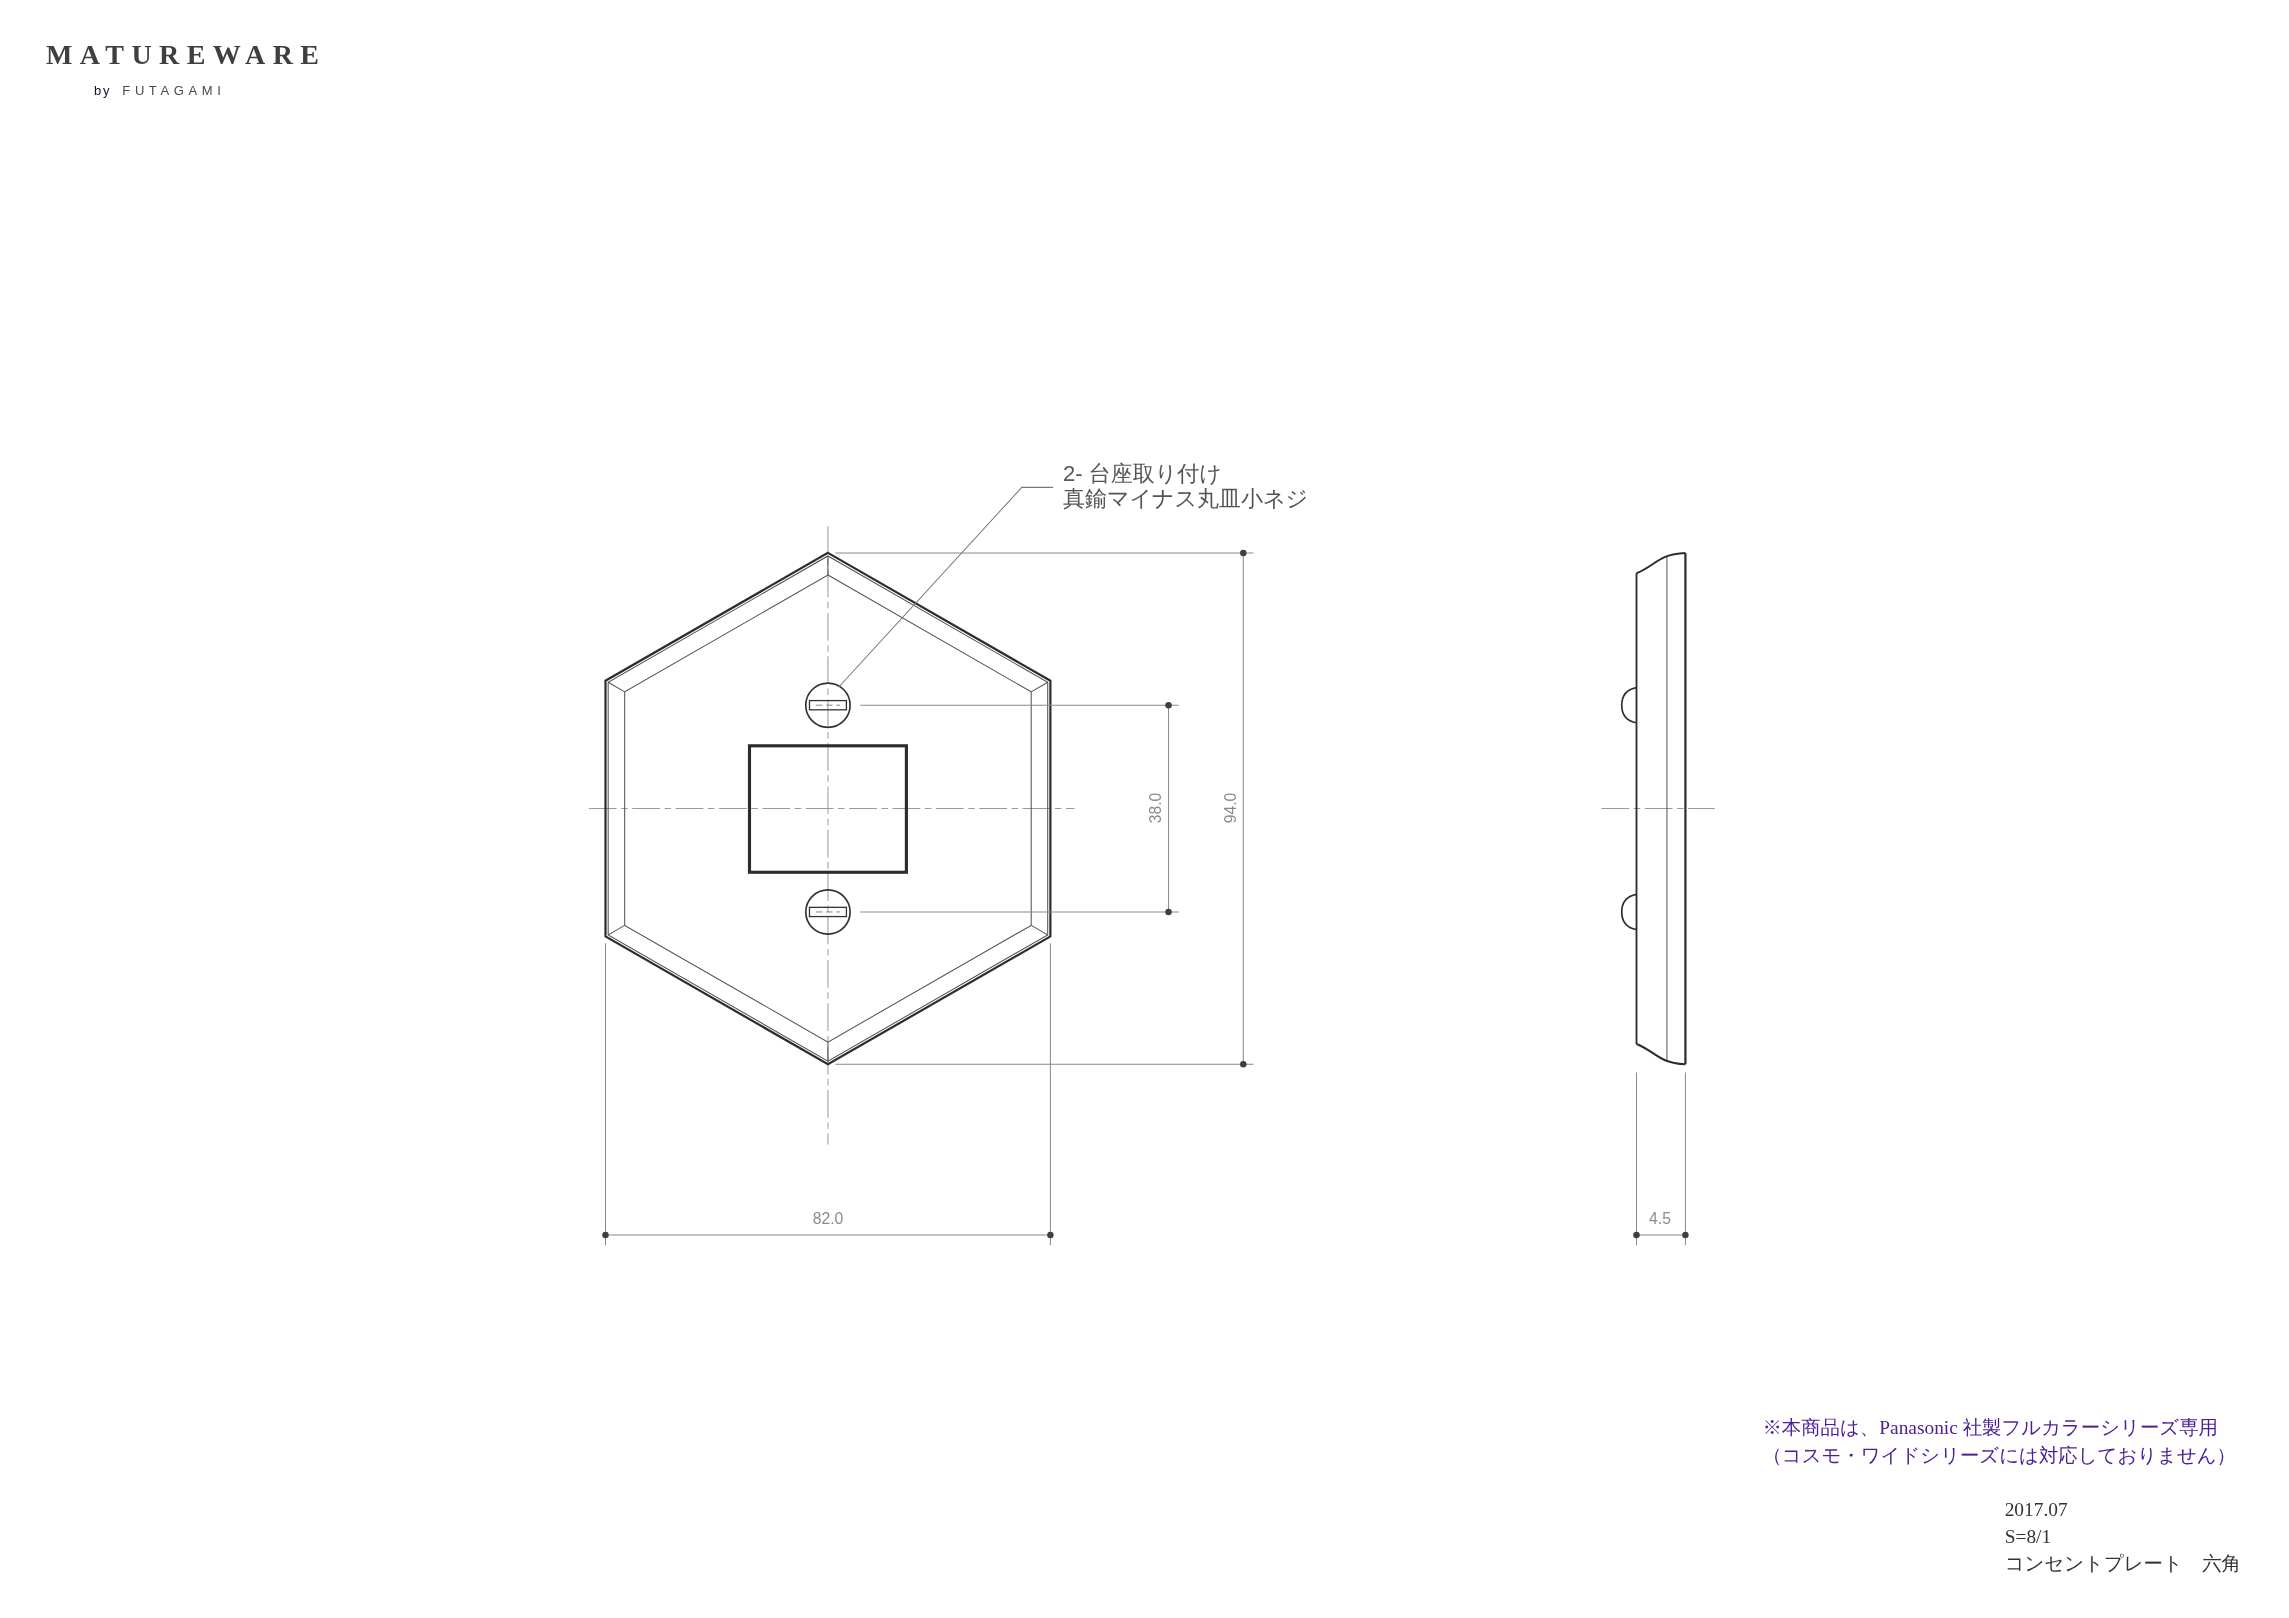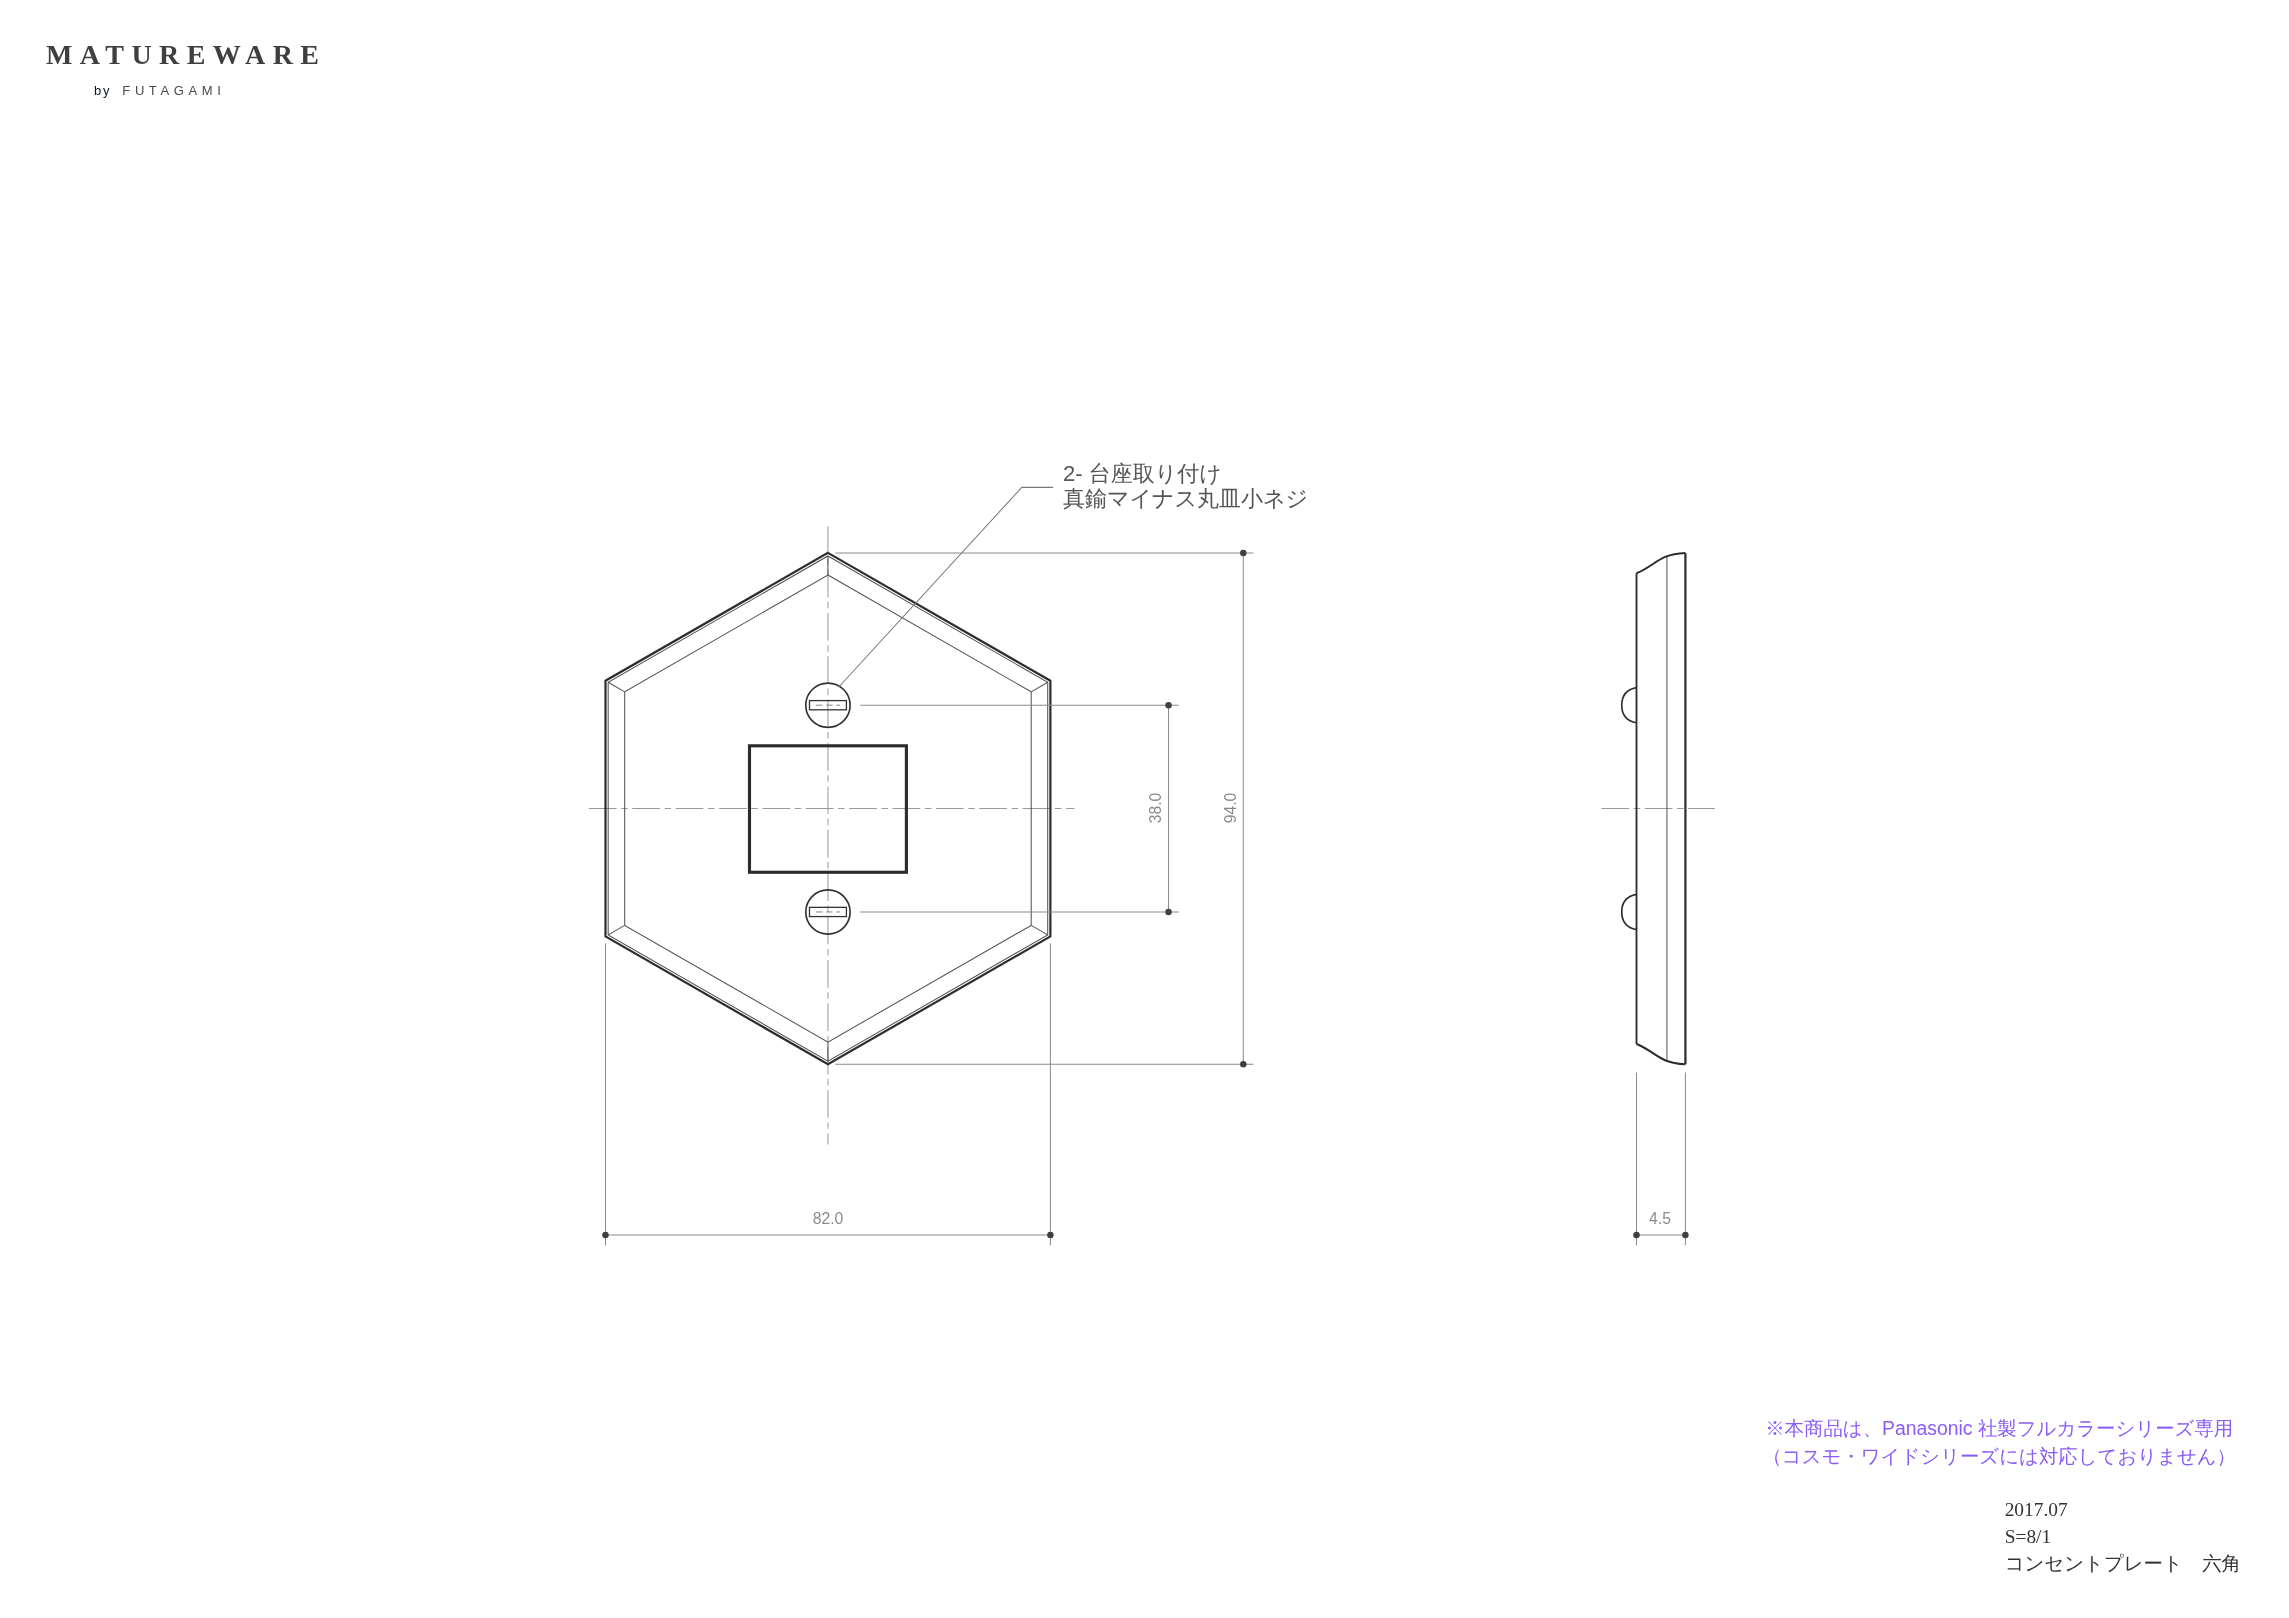--- a/index.html
+++ b/index.html
@@ -20,23 +20,23 @@
   svg.drawing { position: absolute; left: 0; top: 0; }
 
   
   .annotation { left: 1063px; top: 461px; font-size: 22px; line-height: 25px;
                 color: #555; white-space: nowrap; }
   .dim-label { font-size: 15.7px; color: #8a8a8a; white-space: nowrap; }
   .dim-rot   { transform: translate(-50%,-50%) rotate(-90deg); }
   .dim-ctr   { transform: translate(-50%,-100%); }
 
   
-  .notes { right: 54px; top: 1414px; text-align: center;
-           font-family: Liberation Sans, sans-serif; font-size: 19.4px; line-height: 28px;
-           color: #8b5cf6; white-space: nowrap; }
+  .notes { right: 54px; top: 1414px; text-align: left;
+           font-family: Liberation Serif, serif; font-size: 19.4px; line-height: 28px;
+           color: #4c1d95; white-space: nowrap; }
   .titleblock { right: 49px; top: 1496px; 
                 font-family: "Liberation Serif", serif; font-size: 19.4px; line-height: 27px;
                 color: #333; white-space: nowrap; }
 </style>
 </head>
 <body>
 
 <svg class="drawing" width="2290" height="1619" viewBox="0 0 2481 1754">
 
   <g>

